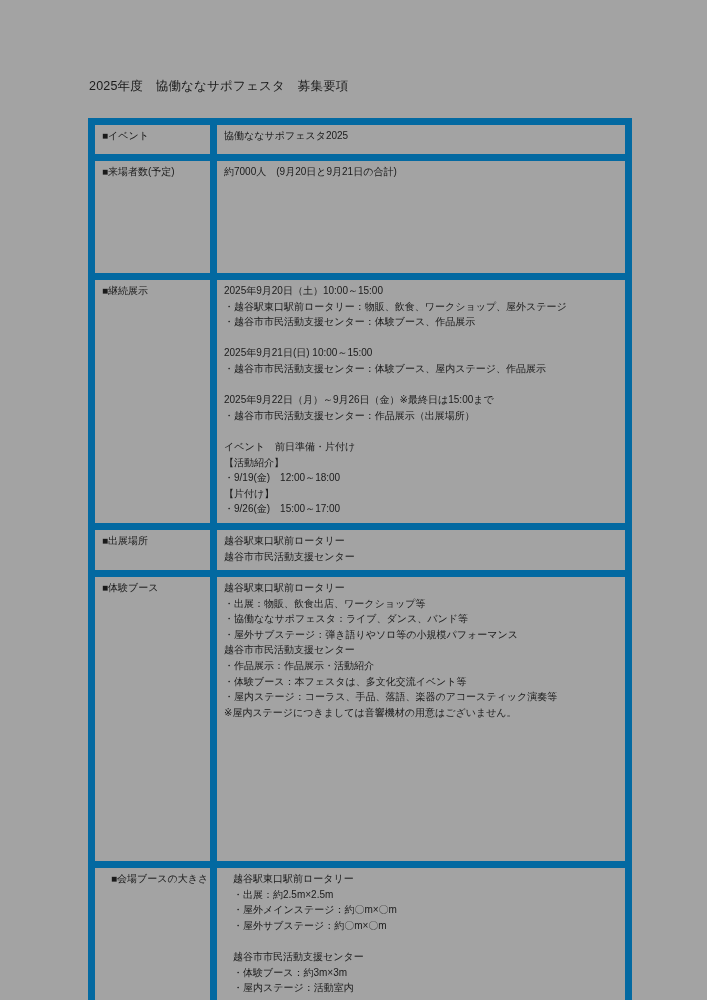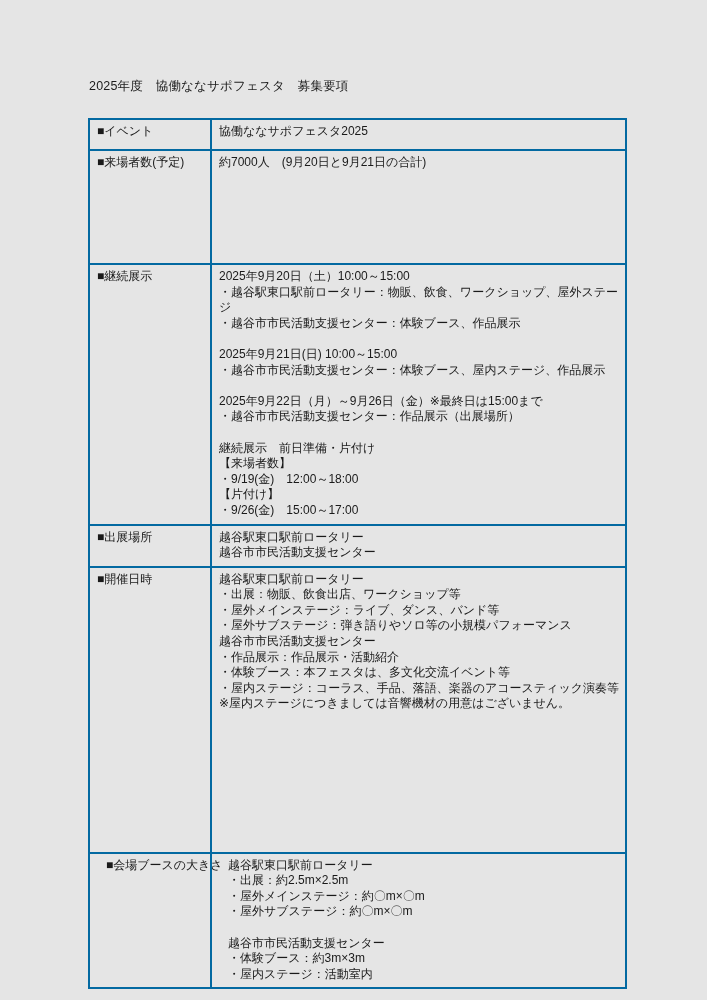--- a/index.html
+++ b/index.html
@@ -4,21 +4,21 @@
 <style>
   html, body {
     margin: 0;
     padding: 0;
     background: #ffffff;
   }
   .page {
     position: relative;
     width: 707px;
     height: 1000px;
-    background: #e5e5e5;
+    background: #a3a3a3;
     font-family: "Liberation Sans", "DejaVu Sans", sans-serif;
     color: #1a1a1a;
     overflow: hidden;
   }
   .doc-title {
     position: absolute;
     left: 89px;
     top: 78px;
     font-size: 12.5px;
     font-weight: normal;
@@ -29,24 +29,24 @@
     position: absolute;
     left: 88px;
     top: 118px;
     width: 537px;
     border-collapse: collapse;
     table-layout: fixed;
   }
   table.doc-table col.c-label   { width: 122px; }
   table.doc-table col.c-content { width: 415px; }
   table.doc-table td {
-    border: 2px solid #0369a1;
+    border: 7px solid #0369a1;
     vertical-align: top;
     padding: 4px 5px 5px 7px;
-    font-size: 12px;
+    font-size: 10px;
     line-height: 1.3;
   }
   td.label-cell {
     white-space: nowrap;
     font-size: 11.5px;
     padding-top: 6px;
   }
   td.content-cell .line {
     min-height: 15.6px;
     word-break: break-all;
@@ -95,40 +95,40 @@
             <div class="line bold">2025年9月20日（土）10:00～15:00</div>
             <div class="line">・越谷駅東口駅前ロータリー：物販、飲食、ワークショップ、屋外ステージ</div>
             <div class="line">・越谷市市民活動支援センター：体験ブース、作品展示</div>
             <div class="line"></div>
             <div class="line bold">2025年9月21日(日) 10:00～15:00</div>
             <div class="line">・越谷市市民活動支援センター：体験ブース、屋内ステージ、作品展示</div>
             <div class="line"></div>
             <div class="line bold">2025年9月22日（月）～9月26日（金）※最終日は15:00まで</div>
             <div class="line">・越谷市市民活動支援センター：作品展示（出展場所）</div>
             <div class="line"></div>
-            <div class="line bold">継続展示　前日準備・片付け</div>
-            <div class="line">【来場者数】</div>
+            <div class="line bold">イベント　前日準備・片付け</div>
+            <div class="line">【活動紹介】</div>
             <div class="line">・9/19(金)　12:00～18:00</div>
             <div class="line">【片付け】</div>
             <div class="line">・9/26(金)　15:00～17:00</div>
           </td>
         </tr>
         <tr>
           <td class="label-cell">■出展場所</td>
           <td class="content-cell">
             <div class="line">越谷駅東口駅前ロータリー</div>
             <div class="line">越谷市市民活動支援センター</div>
           </td>
         </tr>
         <tr>
-          <td class="label-cell">■開催日時</td>
+          <td class="label-cell">■体験ブース</td>
           <td class="content-cell">
             <div class="line bold">越谷駅東口駅前ロータリー</div>
             <div class="line">・出展：物販、飲食出店、ワークショップ等</div>
-            <div class="line">・屋外メインステージ：ライブ、ダンス、バンド等</div>
+            <div class="line">・協働ななサポフェスタ：ライブ、ダンス、バンド等</div>
             <div class="line">・屋外サブステージ：弾き語りやソロ等の小規模パフォーマンス</div>
             <div class="line bold">越谷市市民活動支援センター</div>
             <div class="line">・作品展示：作品展示・活動紹介</div>
             <div class="line">・体験ブース：本フェスタは、多文化交流イベント等</div>
             <div class="line">・屋内ステージ：コーラス、手品、落語、楽器のアコースティック演奏等</div>
             <div class="line">※屋内ステージにつきましては音響機材の用意はございません。</div>
           </td>
         </tr>
         <tr>
           <td class="label-cell">■会場ブースの大きさ</td>

